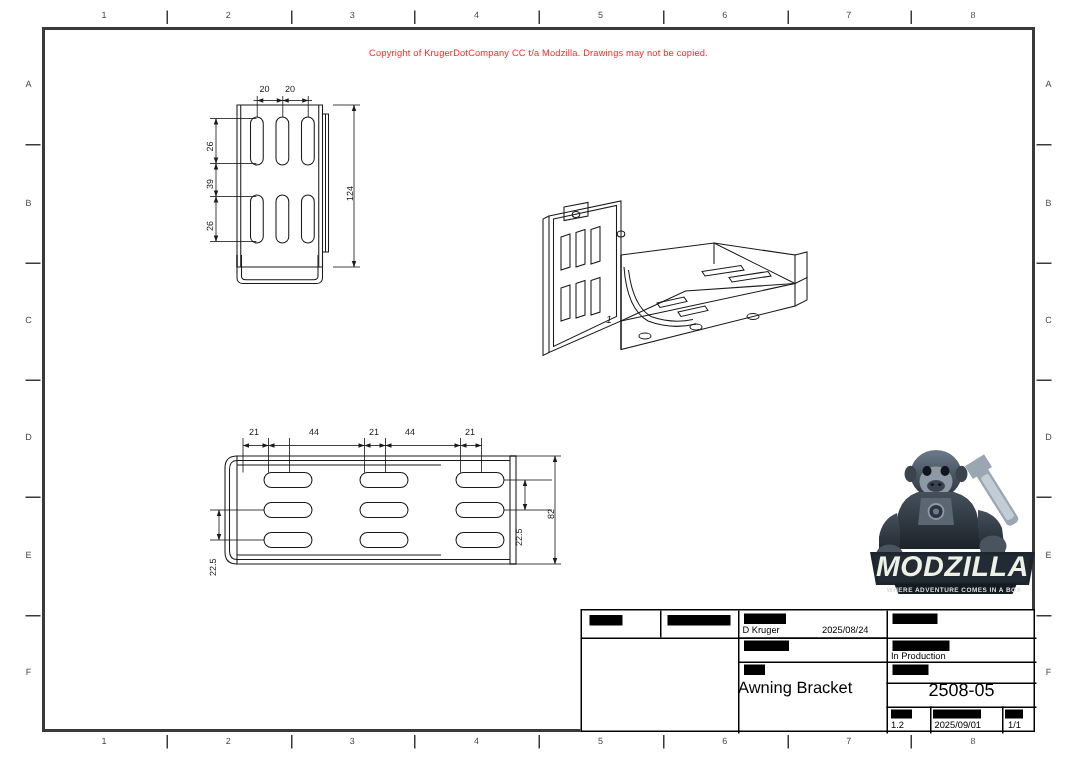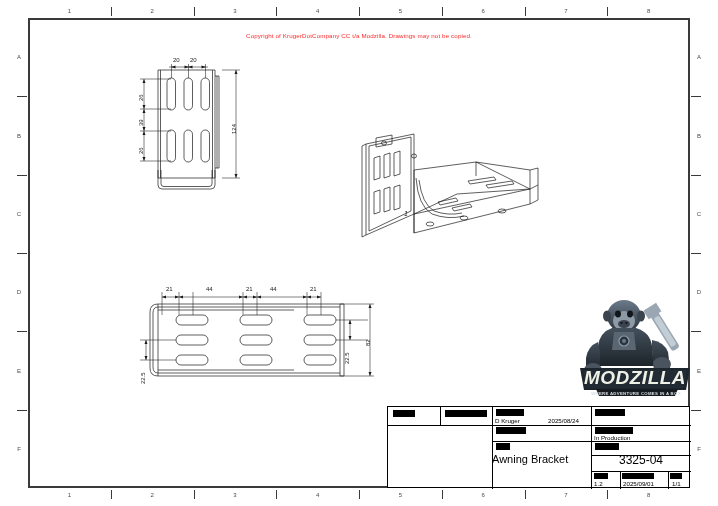--- a/index.html
+++ b/index.html
@@ -420,20 +420,20 @@
     <div class="redact" style="left:207px;top:36px;width:24px;height:7px;"></div>
     <div class="redact" style="left:206px;top:66px;width:14px;height:6px;"></div>
     <div class="redact" style="left:234px;top:66px;width:32px;height:6px;"></div>
     <div class="redact" style="left:282px;top:66px;width:12px;height:6px;"></div>
 
     <div class="tb-txt" style="left:107px;top:10px;">D Kruger</div>
     <div class="tb-txt" style="left:160px;top:10px;">2025/08/24</div>
     <div class="tb-txt" style="left:206px;top:27px;">In Production</div>
 
     <div class="tb-title" style="left:104px;top:46px;width:99px;">Awning Bracket</div>
-    <div class="tb-num" style="left:203px;top:46px;width:100px;">3325-04</div>
+    <div class="tb-num" style="left:203px;top:46px;width:100px;">2508-05</div>
 
     <div class="tb-txt" style="left:206px;top:73px;">1.2</div>
     <div class="tb-txt" style="left:235px;top:73px;">2025/09/01</div>
     <div class="tb-txt" style="left:284px;top:73px;">1/1</div>
   </div>
 
 </div>
 
 </body></html>

